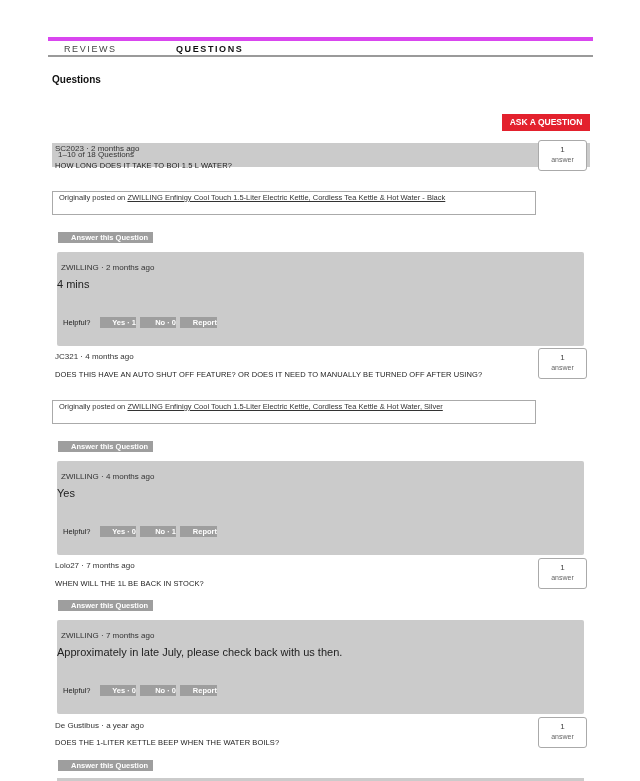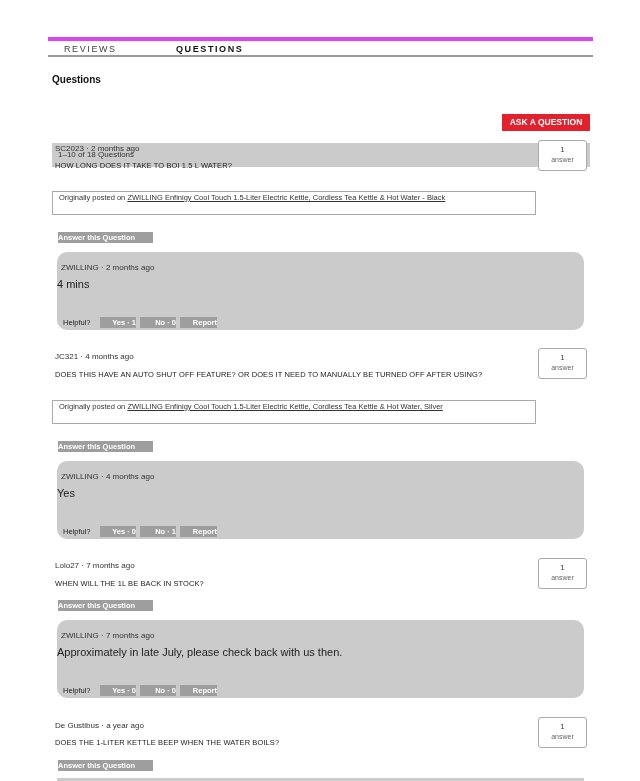--- a/index.html
+++ b/index.html
@@ -26,23 +26,23 @@
   .count-box { position: absolute; left: 538px; width: 49px; height: 31px; border: 1px solid #aaa; border-radius: 3px;
                text-align: center; background: #fff; }
   .count-num { display: block; font-size: 8px; color: #444; margin-top: 4px; }
   .count-label { display: block; font-size: 7px; color: #666; margin-top: 2px; }
 
   .orig { position: absolute; left: 52px; width: 484px; height: 24px; border: 1px solid #aaa; font-size: 7.5px;
           color: #333; padding: 1px 6px; white-space: nowrap; }
   .orig a { color: #333; text-decoration: underline; }
 
   .answer-btn { position: absolute; left: 58px; width: 95px; height: 11px; background: #9e9e9e; color: #fff;
-                font-size: 7.5px; font-weight: bold; line-height: 11px; padding-left: 0; border: none; text-align: left; }
+                font-size: 7.5px; font-weight: bold; line-height: 11px; padding-left: 13px; border: none; text-align: left; }
 
-  .ans { position: absolute; left: 57px; width: 527px; height: 78px; background: #cbcbcb; border-radius: 10px; }
+  .ans { position: absolute; left: 57px; width: 527px; height: 94px; background: #cbcbcb; border-radius: 2px; }
   .ans-meta { position: absolute; left: 4px; top: 11px; font-size: 8px; color: #333; }
   .ans-text { position: absolute; left: 0px; top: 26px; font-size: 11px; color: #222; }
   .helpful { position: absolute; left: 6px; top: 66px; font-size: 7.5px; font-weight: normal; color: #222; }
   .vote { position: absolute; top: 65px; height: 11px; background: #9e9e9e; color: #fff; font-size: 7.5px; font-weight: bold;
           line-height: 11px; text-align: right; border: none; }
   .vote.yes { left: 43px; width: 36px; }
   .vote.no { left: 83px; width: 36px; }
   .vote.report { left: 123px; width: 37px; }
 
   .bottom-line { position: absolute; left: 57px; top: 778px; width: 527px; height: 3px; background: #cbcbcb; }

